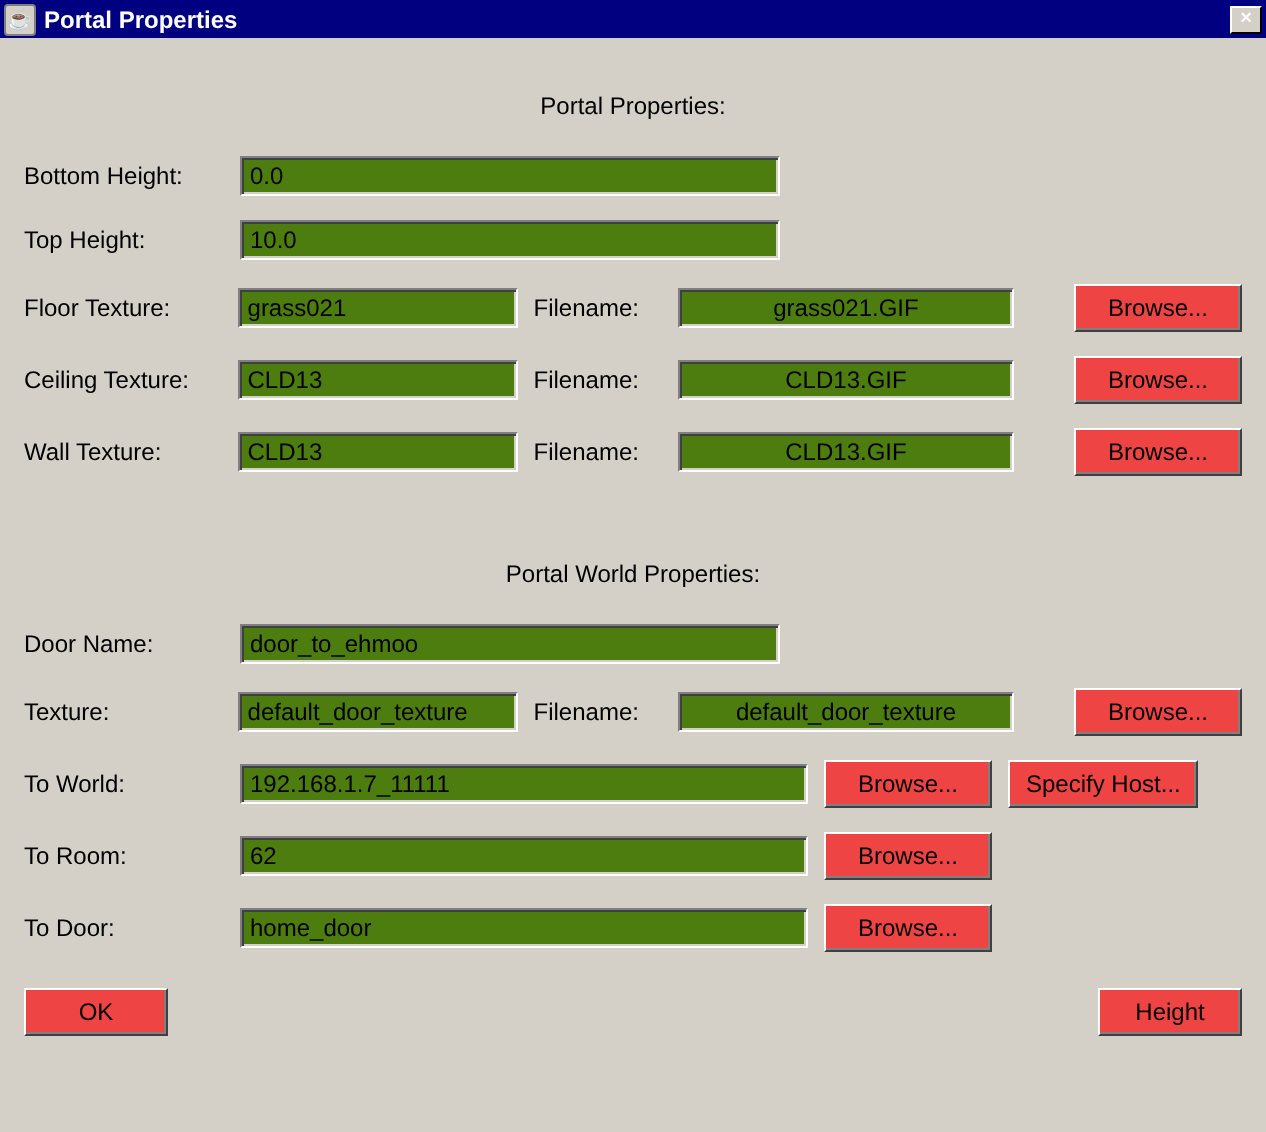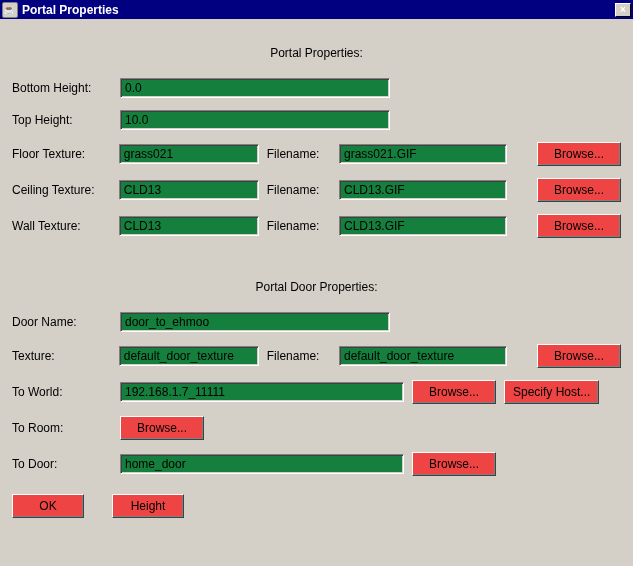--- a/index.html
+++ b/index.html
@@ -58,21 +58,21 @@
 }
 .row {
   display: flex;
   align-items: center;
   margin-bottom: 12px;
   gap: 8px;
 }
 .lbl { width: 100px; }
 .lbl-fname { width: 65px; }
 input.txt {
-  background: #15803d;
+  background: #4d7c0f;
   border-top: 1px solid #808080;
   border-left: 1px solid #808080;
   border-right: 1px solid #fff;
   border-bottom: 1px solid #fff;
   box-shadow: inset 1px 1px 0 #404040, inset -1px -1px 0 #d4d0c8;
   padding: 2px 4px;
   font-family: Arial, sans-serif;
   font-size: 12px;
   height: 20px;
 }
@@ -84,24 +84,24 @@
   border-bottom: 1px solid #404040;
   box-shadow: inset -1px -1px 0 #808080;
   font-family: Arial, sans-serif;
   font-size: 12px;
   padding: 4px 8px;
   cursor: pointer;
   min-width: 84px;
 }
 .wide1 { width: 270px; }
 .wide2 { width: 140px; }
-.wide3 { width: 170px; }
+.wide3 { width: 170px; text-align: center; }
 .wide4 { width: 284px; }
 .sp { flex: 0 0 14px; }
-.bottom-btns { display: flex; justify-content: flex-start; gap: 28px; margin-top: 18px; }
+.bottom-btns { display: flex; justify-content: space-between; gap: 28px; margin-top: 18px; }
 .bottom-btns .btn { min-width: 72px; }
 </style>
 </head>
 <body>
 
 <div class="titlebar">
   <span class="title-icon">☕</span>
   <span class="title-text">Portal Properties</span>
   <span class="close-btn">×</span>
 </div>
@@ -140,21 +140,21 @@
 
   <div class="row">
     <span class="lbl">Wall Texture:</span>
     <input class="txt wide2" value="CLD13" style="">
     <span class="lbl-fname">Filename:</span>
     <input class="txt wide3" value="CLD13.GIF" style="">
     <span class="sp"></span>
     <button class="btn">Browse...</button>
   </div>
 
-  <div class="section-title2">Portal Door Properties:</div>
+  <div class="section-title2">Portal World Properties:</div>
 
   <div class="row">
     <span class="lbl">Door Name:</span>
     <input class="txt wide1" value="door_to_ehmoo" style="">
   </div>
 
   <div class="row">
     <span class="lbl">Texture:</span>
     <input class="txt wide2" value="default_door_texture" style="">
     <span class="lbl-fname">Filename:</span>
@@ -165,20 +165,21 @@
 
   <div class="row">
     <span class="lbl">To World:</span>
     <input class="txt wide4" value="192.168.1.7_11111" style="">
     <button class="btn">Browse...</button>
     <button class="btn">Specify Host...</button>
   </div>
 
   <div class="row">
     <span class="lbl">To Room:</span>
+    <input class="txt wide4" value="62" style="">
     <button class="btn">Browse...</button>
   </div>
 
   <div class="row">
     <span class="lbl">To Door:</span>
     <input class="txt wide4" value="home_door" style="">
     <button class="btn">Browse...</button>
   </div>
 
   <div class="bottom-btns">

